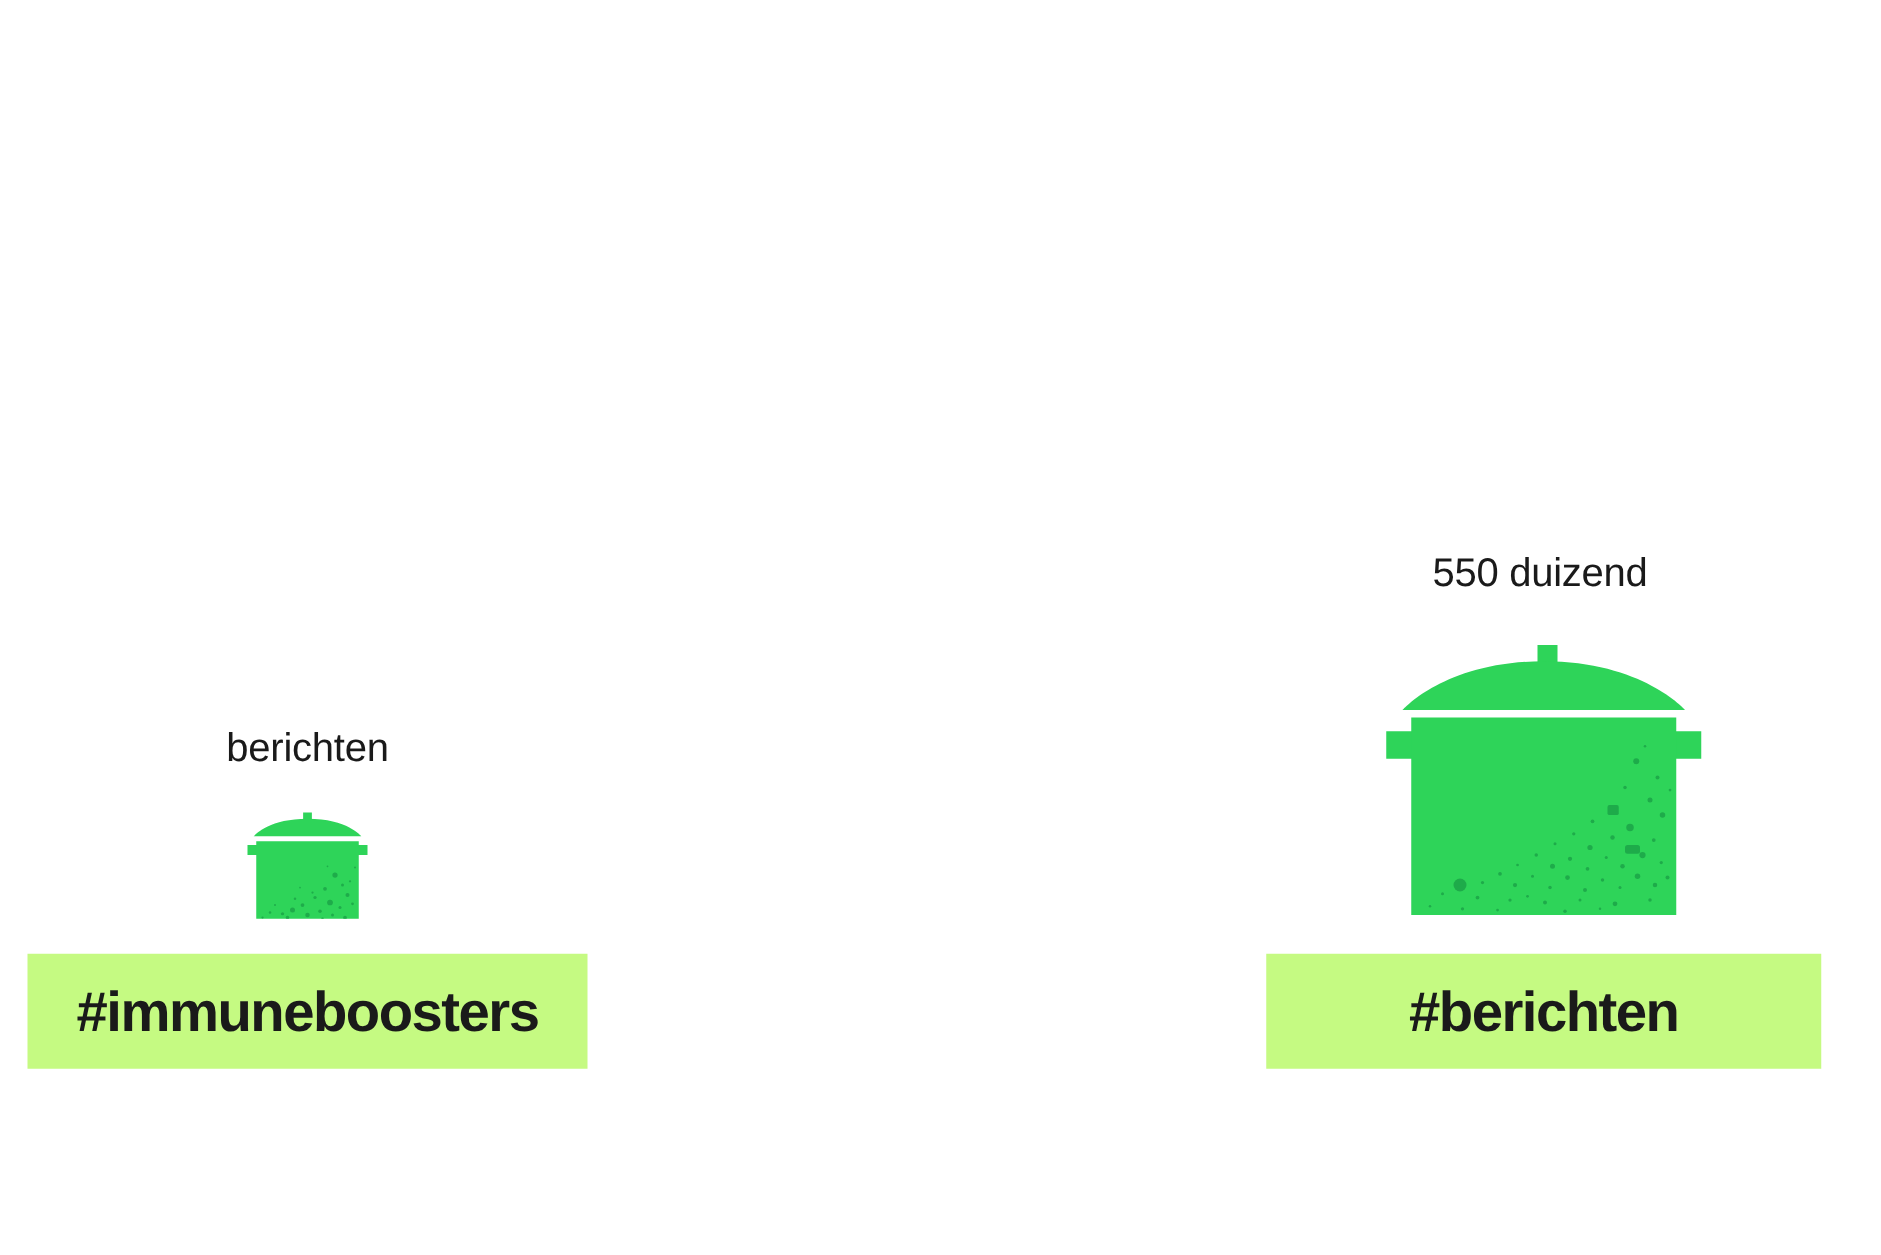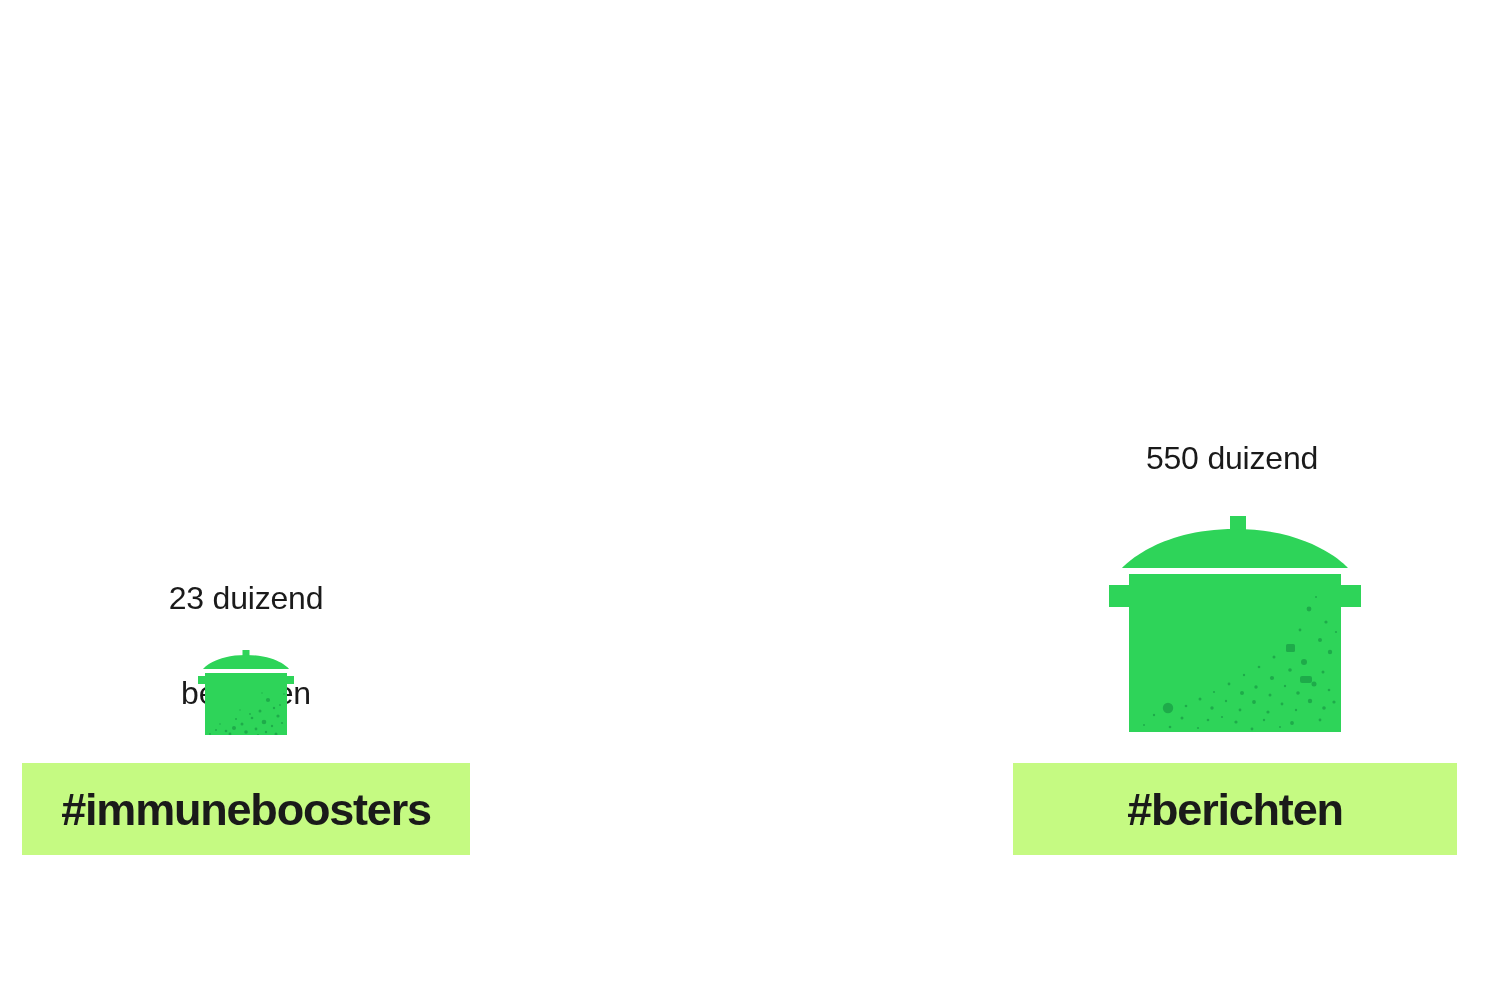--- a/index.html
+++ b/index.html
@@ -86,21 +86,20 @@
   #col-3 { left: 1004px; width: 501px; }
 </style>
 </head>
 <body>
 
 <div id="infographic" style="background: rgb(255, 255, 255);">
 
   <div class="column" id="col-1">
 
     <div class="caption" id="caption-1" style="color: rgb(26, 26, 26);">
-      <span class="cap-line">23 duizend</span>
       <span class="cap-line">berichten</span>
     </div>
 
     <div class="pot" id="pot-1">
       <svg width="112" height="92" viewBox="0 0 112 92" xmlns="http://www.w3.org/2000/svg">
         <defs>
           <clipPath id="clipBody1">
             <rect x="15" y="25" width="82" height="62"></rect>
           </clipPath>
         </defs>

